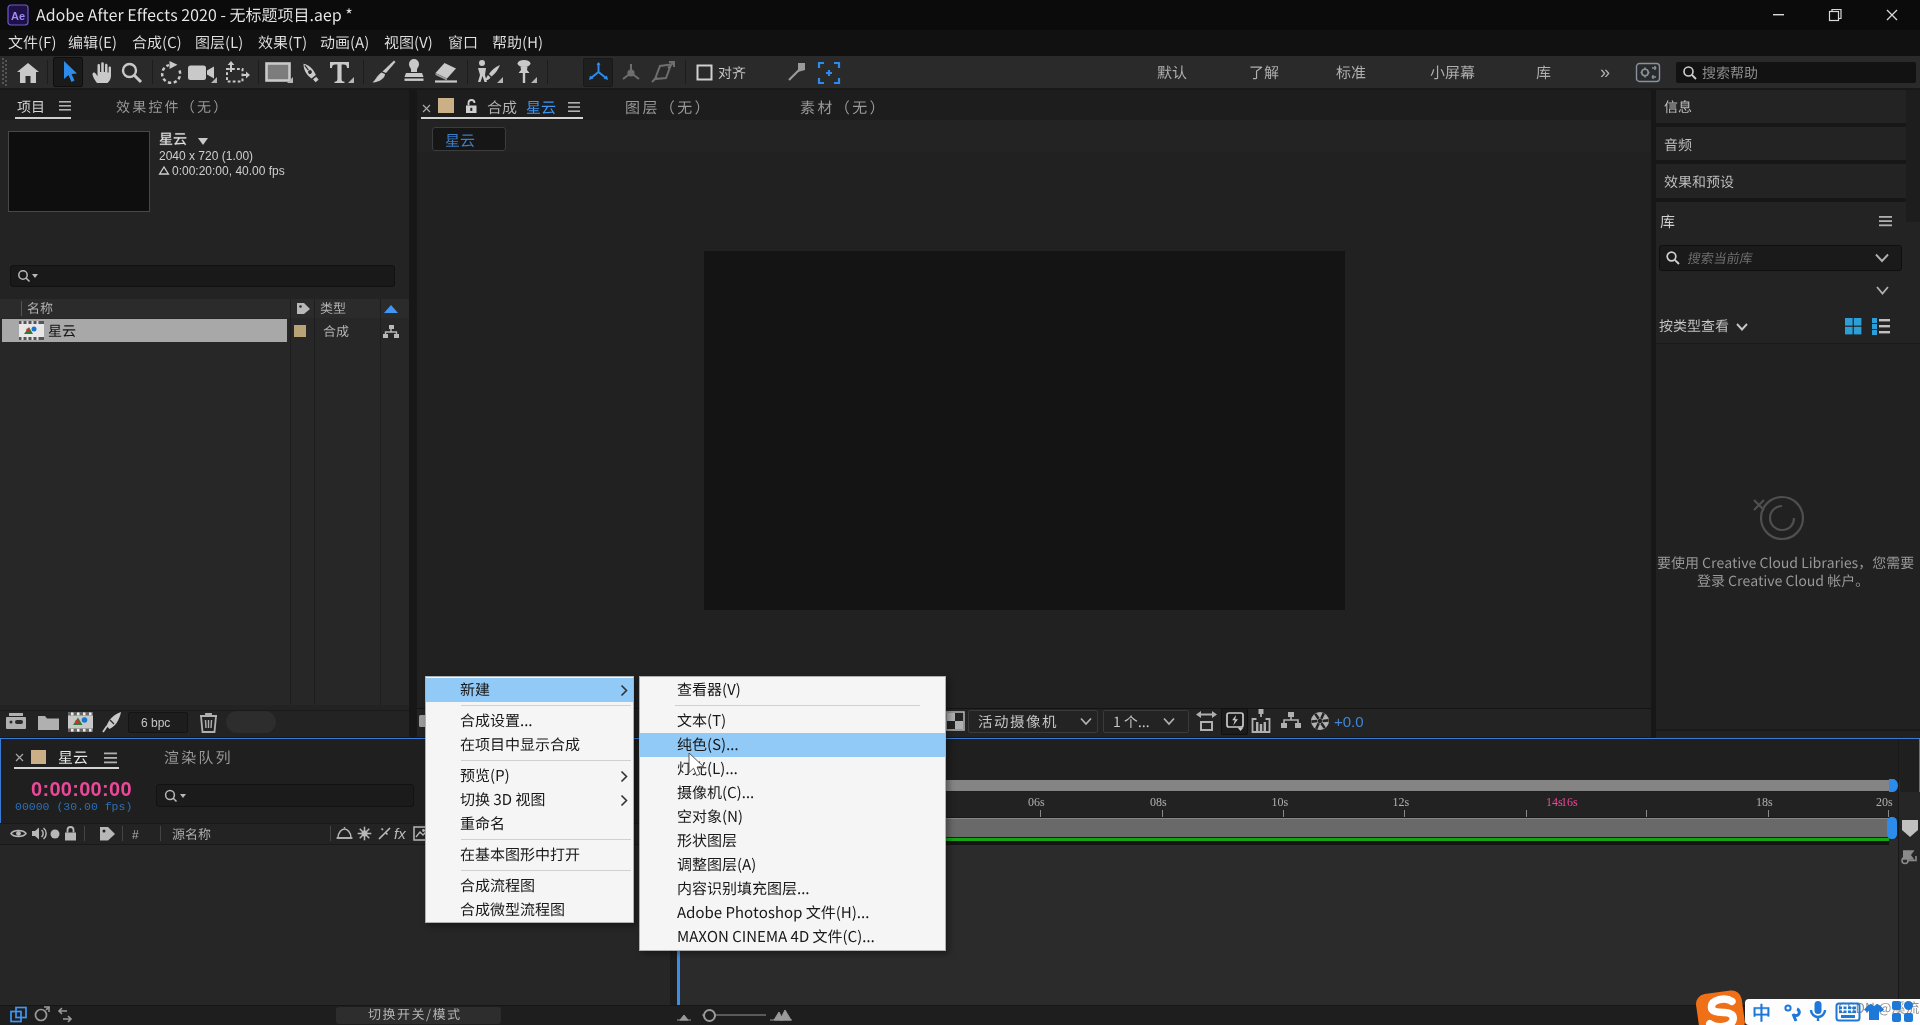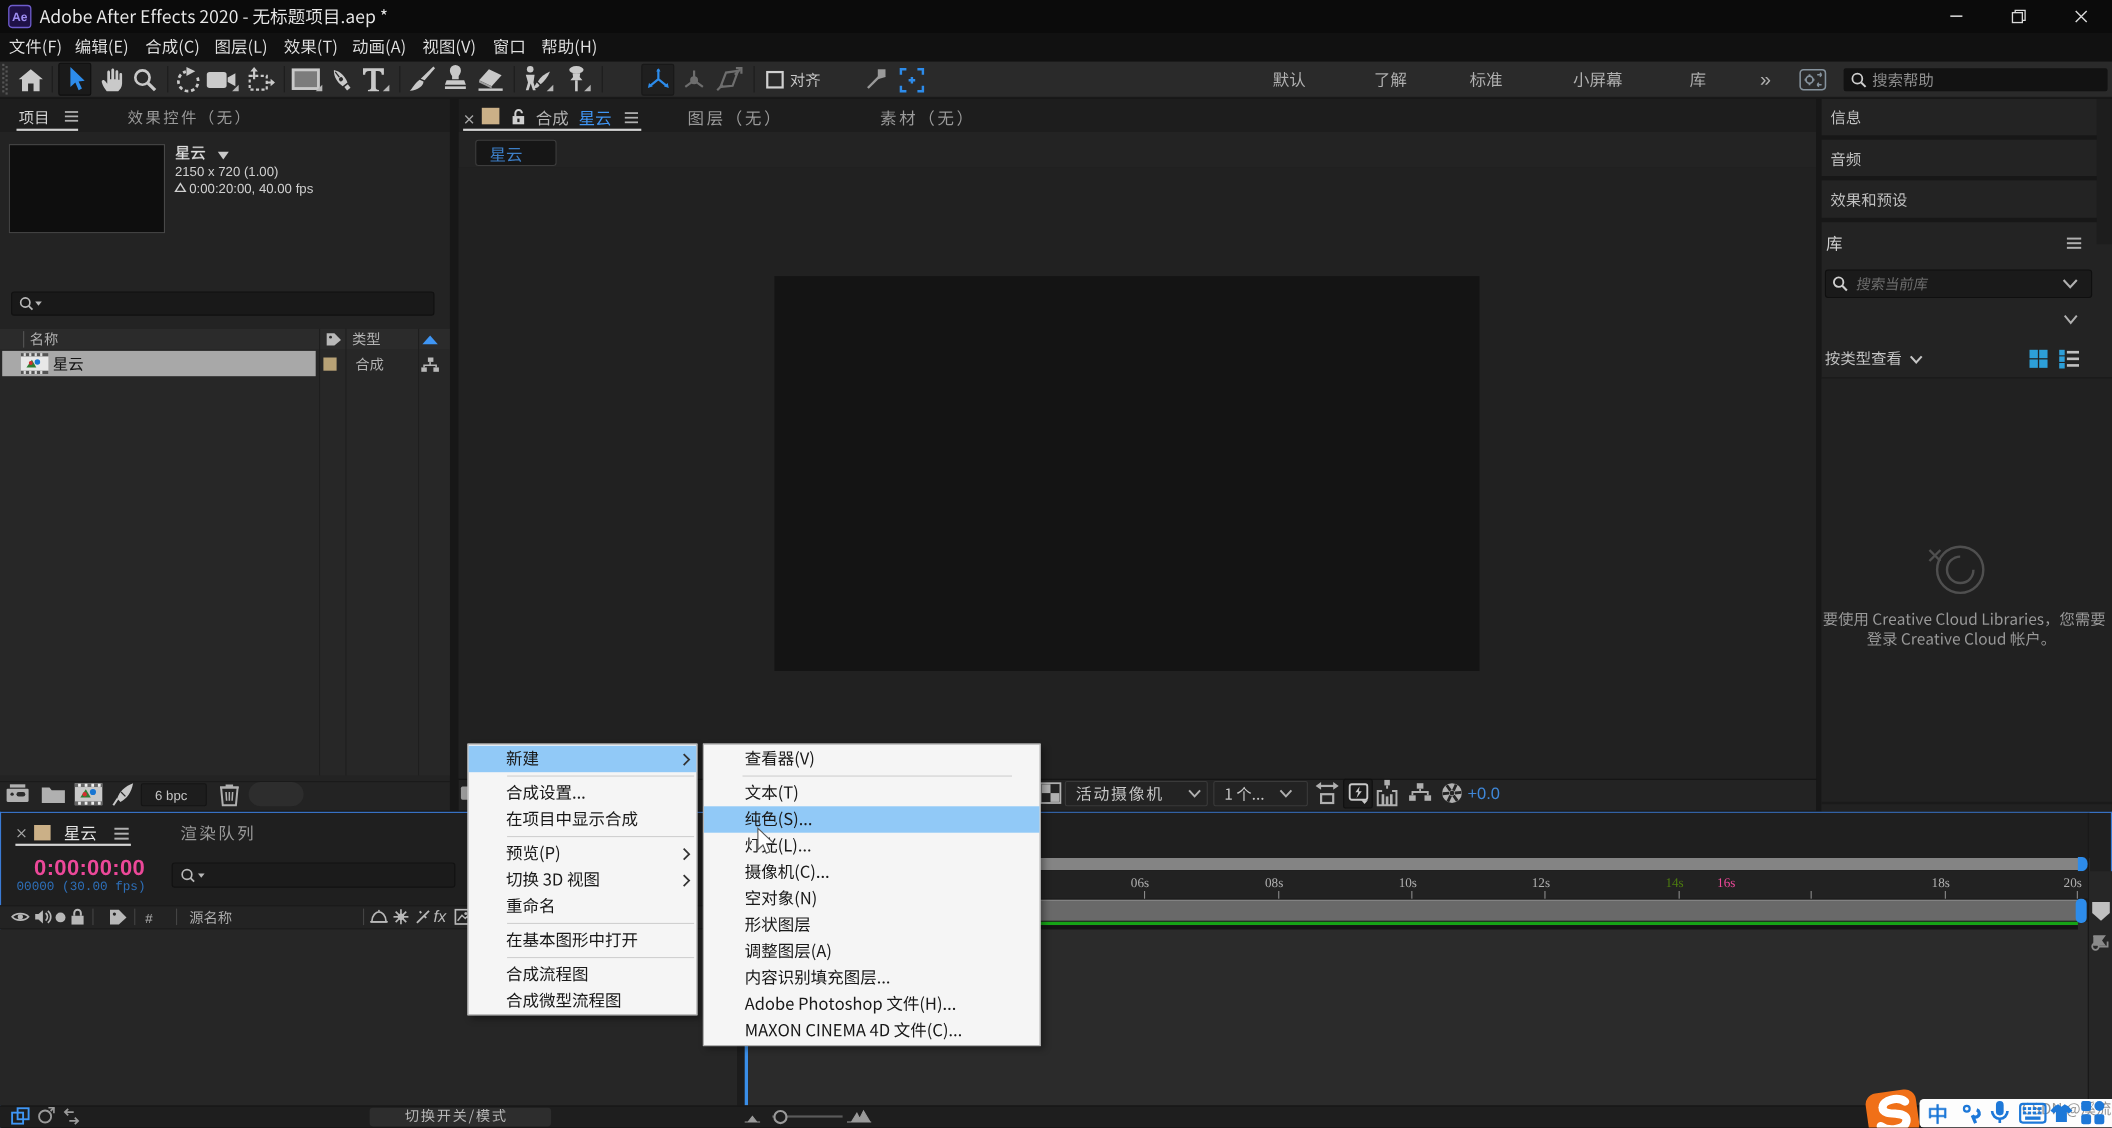--- a/index.html
+++ b/index.html
@@ -549,21 +549,21 @@
 <div class="a" style="left:8px;top:131px;width:142px;height:81px;background:#0e0e0e;border:1px solid #484848"></div>
 <svg class="t" style="left:159.0px;top:130.0px" width="28" height="19" viewBox="0 -14 28 19">
     <g fill="#e0e0e0" stroke="#e0e0e0" stroke-width="22">
       <use href="#g661f" transform="translate(0.0 0) scale(0.014)"></use>
       <use href="#g4e91" transform="translate(14.0 0) scale(0.014)"></use>
     </g>
   </svg>
 <svg class="t" style="left:197px;top:136px;" width="12" height="10" viewBox="0 0 12 10">
     <path d="M1 2 L11 2 L6 9 Z" fill="#c9c9c9"></path>
   </svg>
-<div class="a" style="left:159px;top:149px;font:12px 'Liberation Sans',sans-serif;color:#cfcfcf;white-space:pre;">2150 x 720 (1.00)</div>
+<div class="a" style="left:159px;top:149px;font:12px 'Liberation Sans',sans-serif;color:#cfcfcf;white-space:pre;">2040 x 720 (1.00)</div>
 <svg class="t" style="left:159px;top:166px;" width="10" height="9" viewBox="0 0 10 9">
     <path d="M5 1 L9.4 8 L0.6 8 Z" fill="none" stroke="#cfcfcf" stroke-width="1.3"></path>
   </svg>
 <div class="a" style="left:172px;top:164px;font:12px 'Liberation Sans',sans-serif;color:#cfcfcf;white-space:pre;">0:00:20:00, 40.00 fps</div>
 <div class="a" style="left:10px;top:265px;width:385px;height:22px;background:#191919;border:1px solid #111;border-radius:3px"></div>
 <svg class="t" style="left:17px;top:269px;" width="22" height="14" viewBox="0 0 22 14">
     <circle cx="6" cy="6" r="4.2" fill="none" stroke="#b8b8b8" stroke-width="1.5"></circle>
     <path d="M9 9 L12.5 12.5" stroke="#b8b8b8" stroke-width="1.6"></path>
     <path d="M15 5 L21 5 L18 9 Z" fill="#b8b8b8"></path>
   </svg>
@@ -1049,21 +1049,21 @@
   </svg>
 <div class="a" style="left:679px;top:792px;width:1219px;height:26px;background:#222222;border-bottom:1px solid #191919"></div>
 <div class="a" style="left:1028px;top:795px;font:12px 'Liberation Serif',serif;color:#b0b0b0;white-space:pre;">06s</div>
 <div class="a" style="left:1039.5px;top:810px;width:1px;height:7px;background:#8a8a8a"></div>
 <div class="a" style="left:1150px;top:795px;font:12px 'Liberation Serif',serif;color:#b0b0b0;white-space:pre;">08s</div>
 <div class="a" style="left:1161.5px;top:810px;width:1px;height:7px;background:#8a8a8a"></div>
 <div class="a" style="left:1271.5px;top:795px;font:12px 'Liberation Serif',serif;color:#b0b0b0;white-space:pre;">10s</div>
 <div class="a" style="left:1283.0px;top:810px;width:1px;height:7px;background:#8a8a8a"></div>
 <div class="a" style="left:1392.5px;top:795px;font:12px 'Liberation Serif',serif;color:#b0b0b0;white-space:pre;">12s</div>
 <div class="a" style="left:1404.0px;top:810px;width:1px;height:7px;background:#8a8a8a"></div>
-<div class="a" style="left:1514px;top:795px;font:12px 'Liberation Serif',serif;color:#4d7c0f;white-space:pre;">14s</div>
+<div class="a" style="left:1546px;top:795px;font:12px 'Liberation Serif',serif;color:#ec4899;white-space:pre;">14s</div>
 <div class="a" style="left:1525.5px;top:810px;width:1px;height:7px;background:#8a8a8a"></div>
 <div class="a" style="left:1561px;top:795px;font:12px 'Liberation Serif',serif;color:#ec4899;white-space:pre;">16s</div>
 <div class="a" style="left:1646.0px;top:810px;width:1px;height:7px;background:#8a8a8a"></div>
 <div class="a" style="left:1756px;top:795px;font:12px 'Liberation Serif',serif;color:#b0b0b0;white-space:pre;">18s</div>
 <div class="a" style="left:1767.5px;top:810px;width:1px;height:7px;background:#8a8a8a"></div>
 <div class="a" style="left:1876px;top:795px;font:12px 'Liberation Serif',serif;color:#b0b0b0;white-space:pre;">20s</div>
 <div class="a" style="left:1887.5px;top:810px;width:1px;height:7px;background:#8a8a8a"></div>
 <div class="a" style="left:679px;top:818px;width:1219px;height:20px;background:#1f1f1f"></div>
 <div class="a" style="left:679px;top:818px;width:1210px;height:19px;background:#696969;border-top:1px solid #868686"></div>
 <svg class="t" style="left:1887px;top:817px;" width="10" height="22" viewBox="0 0 10 22">

